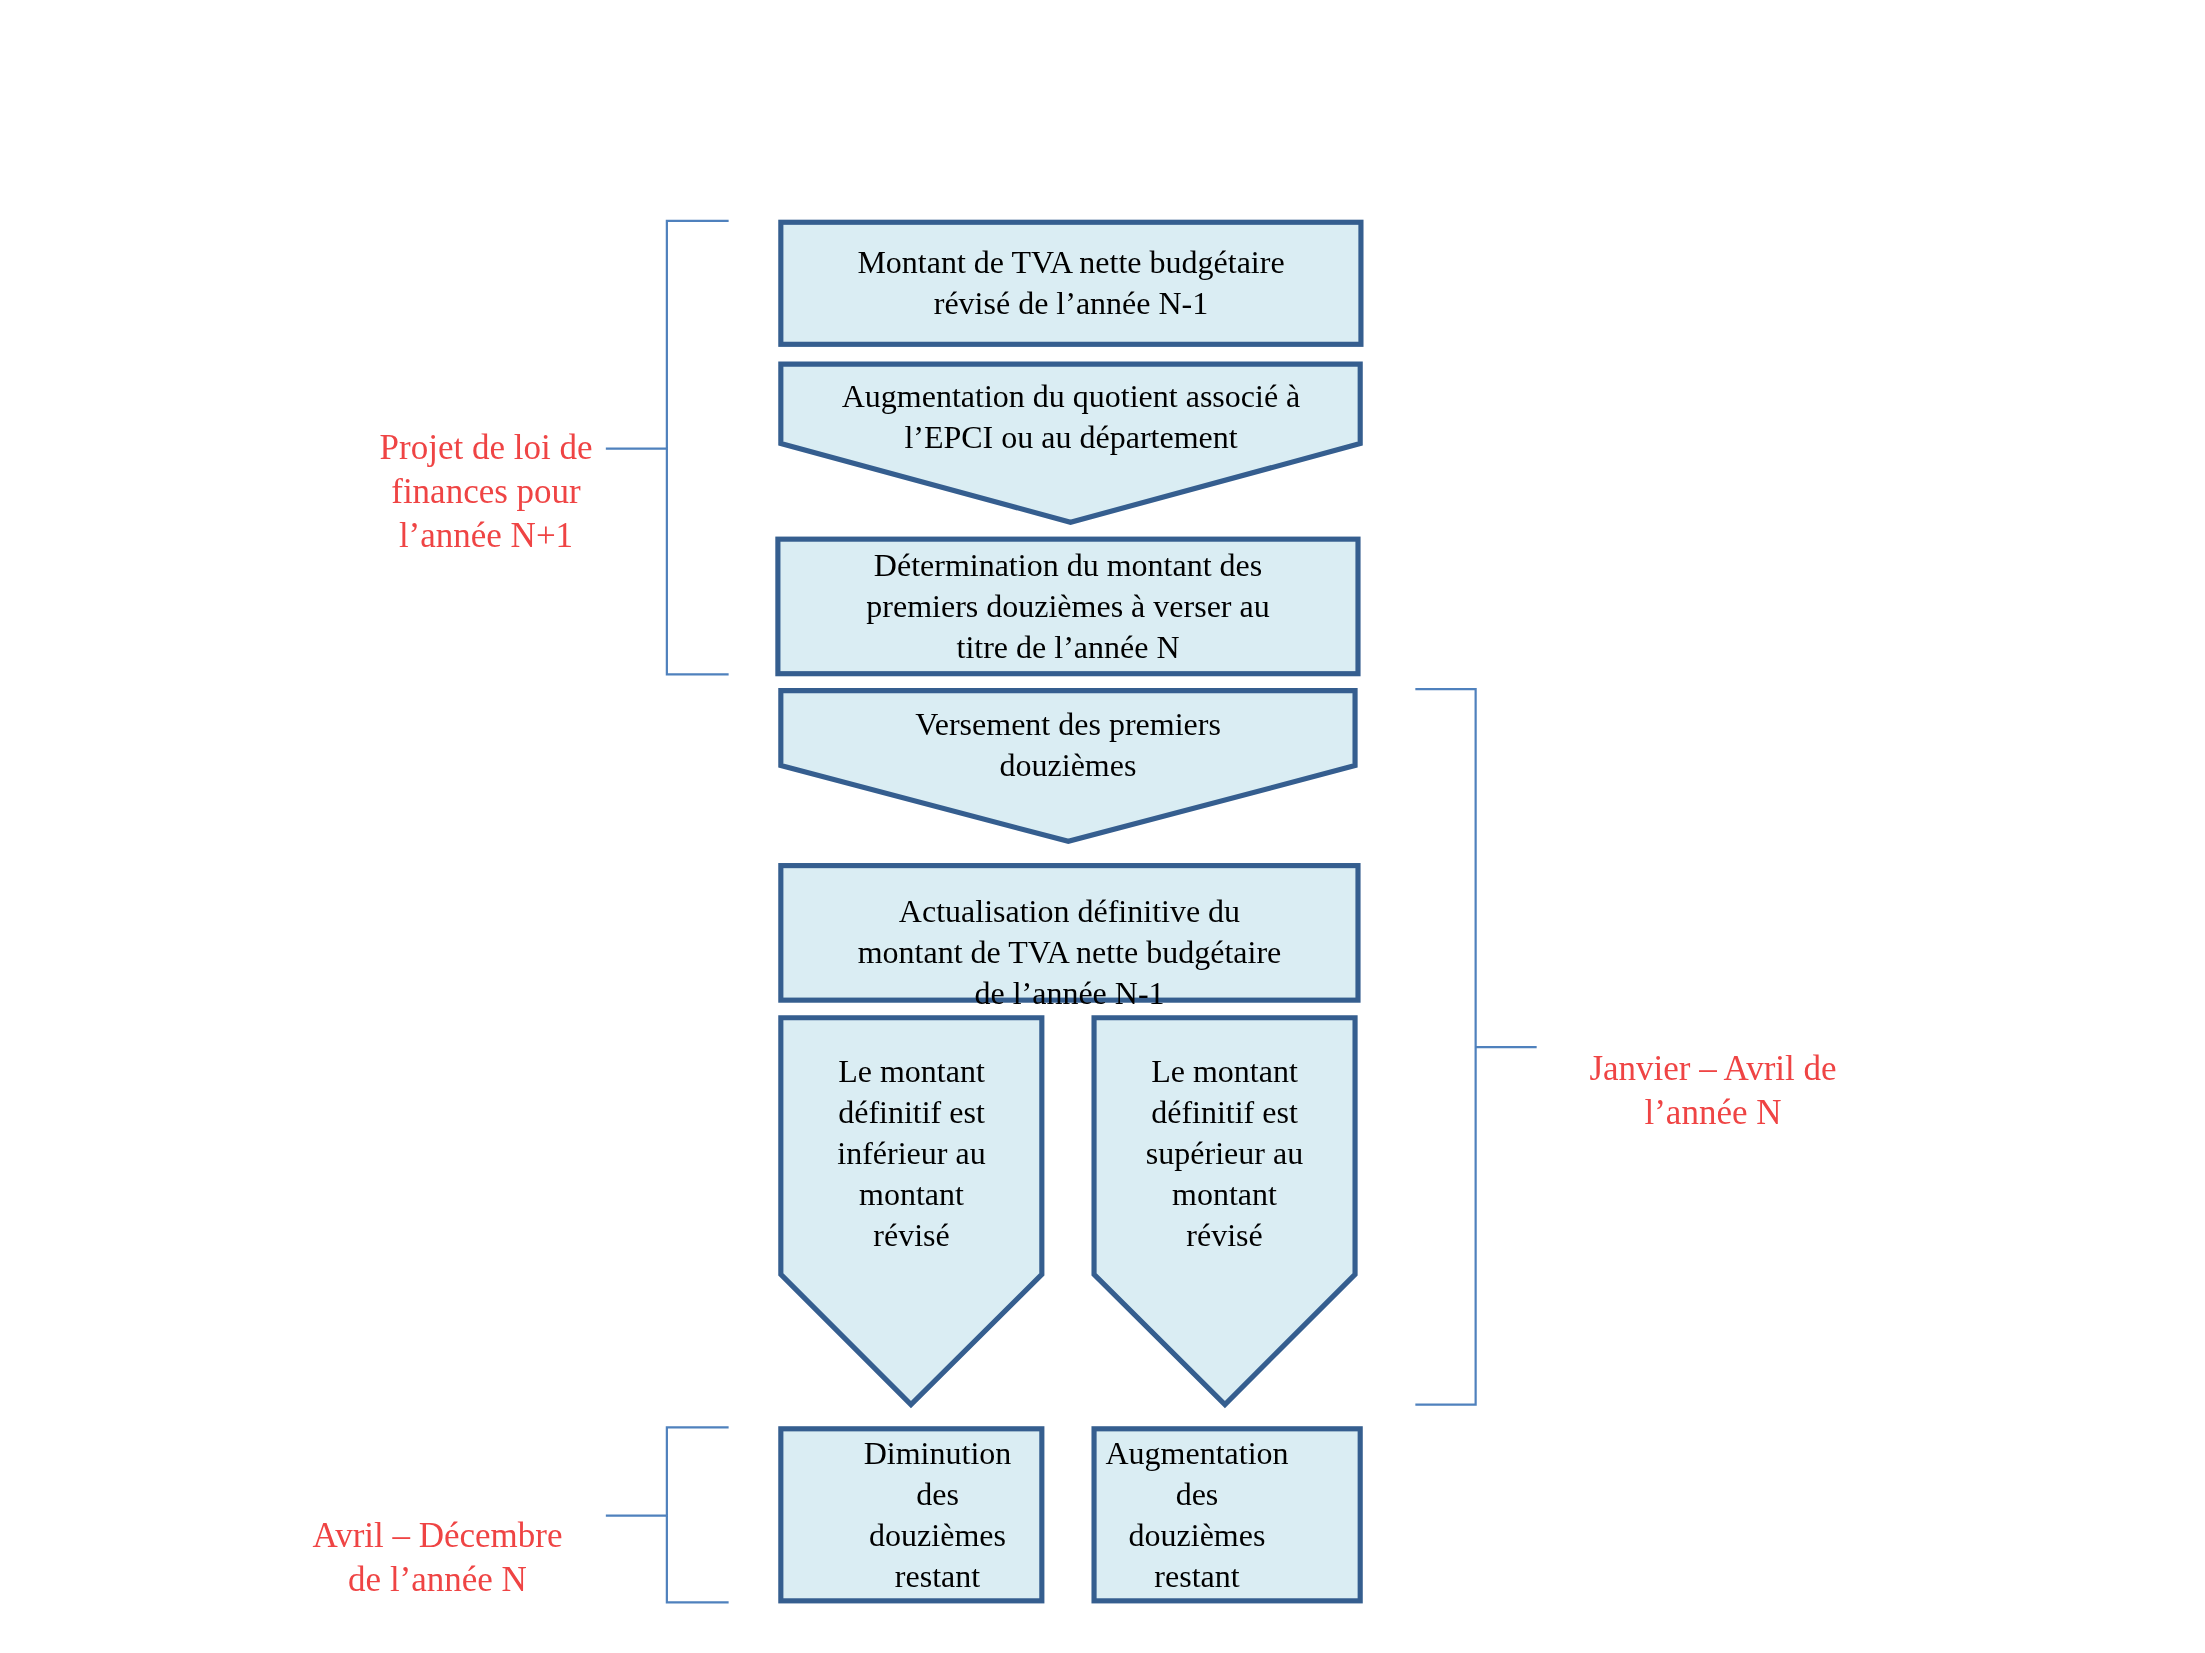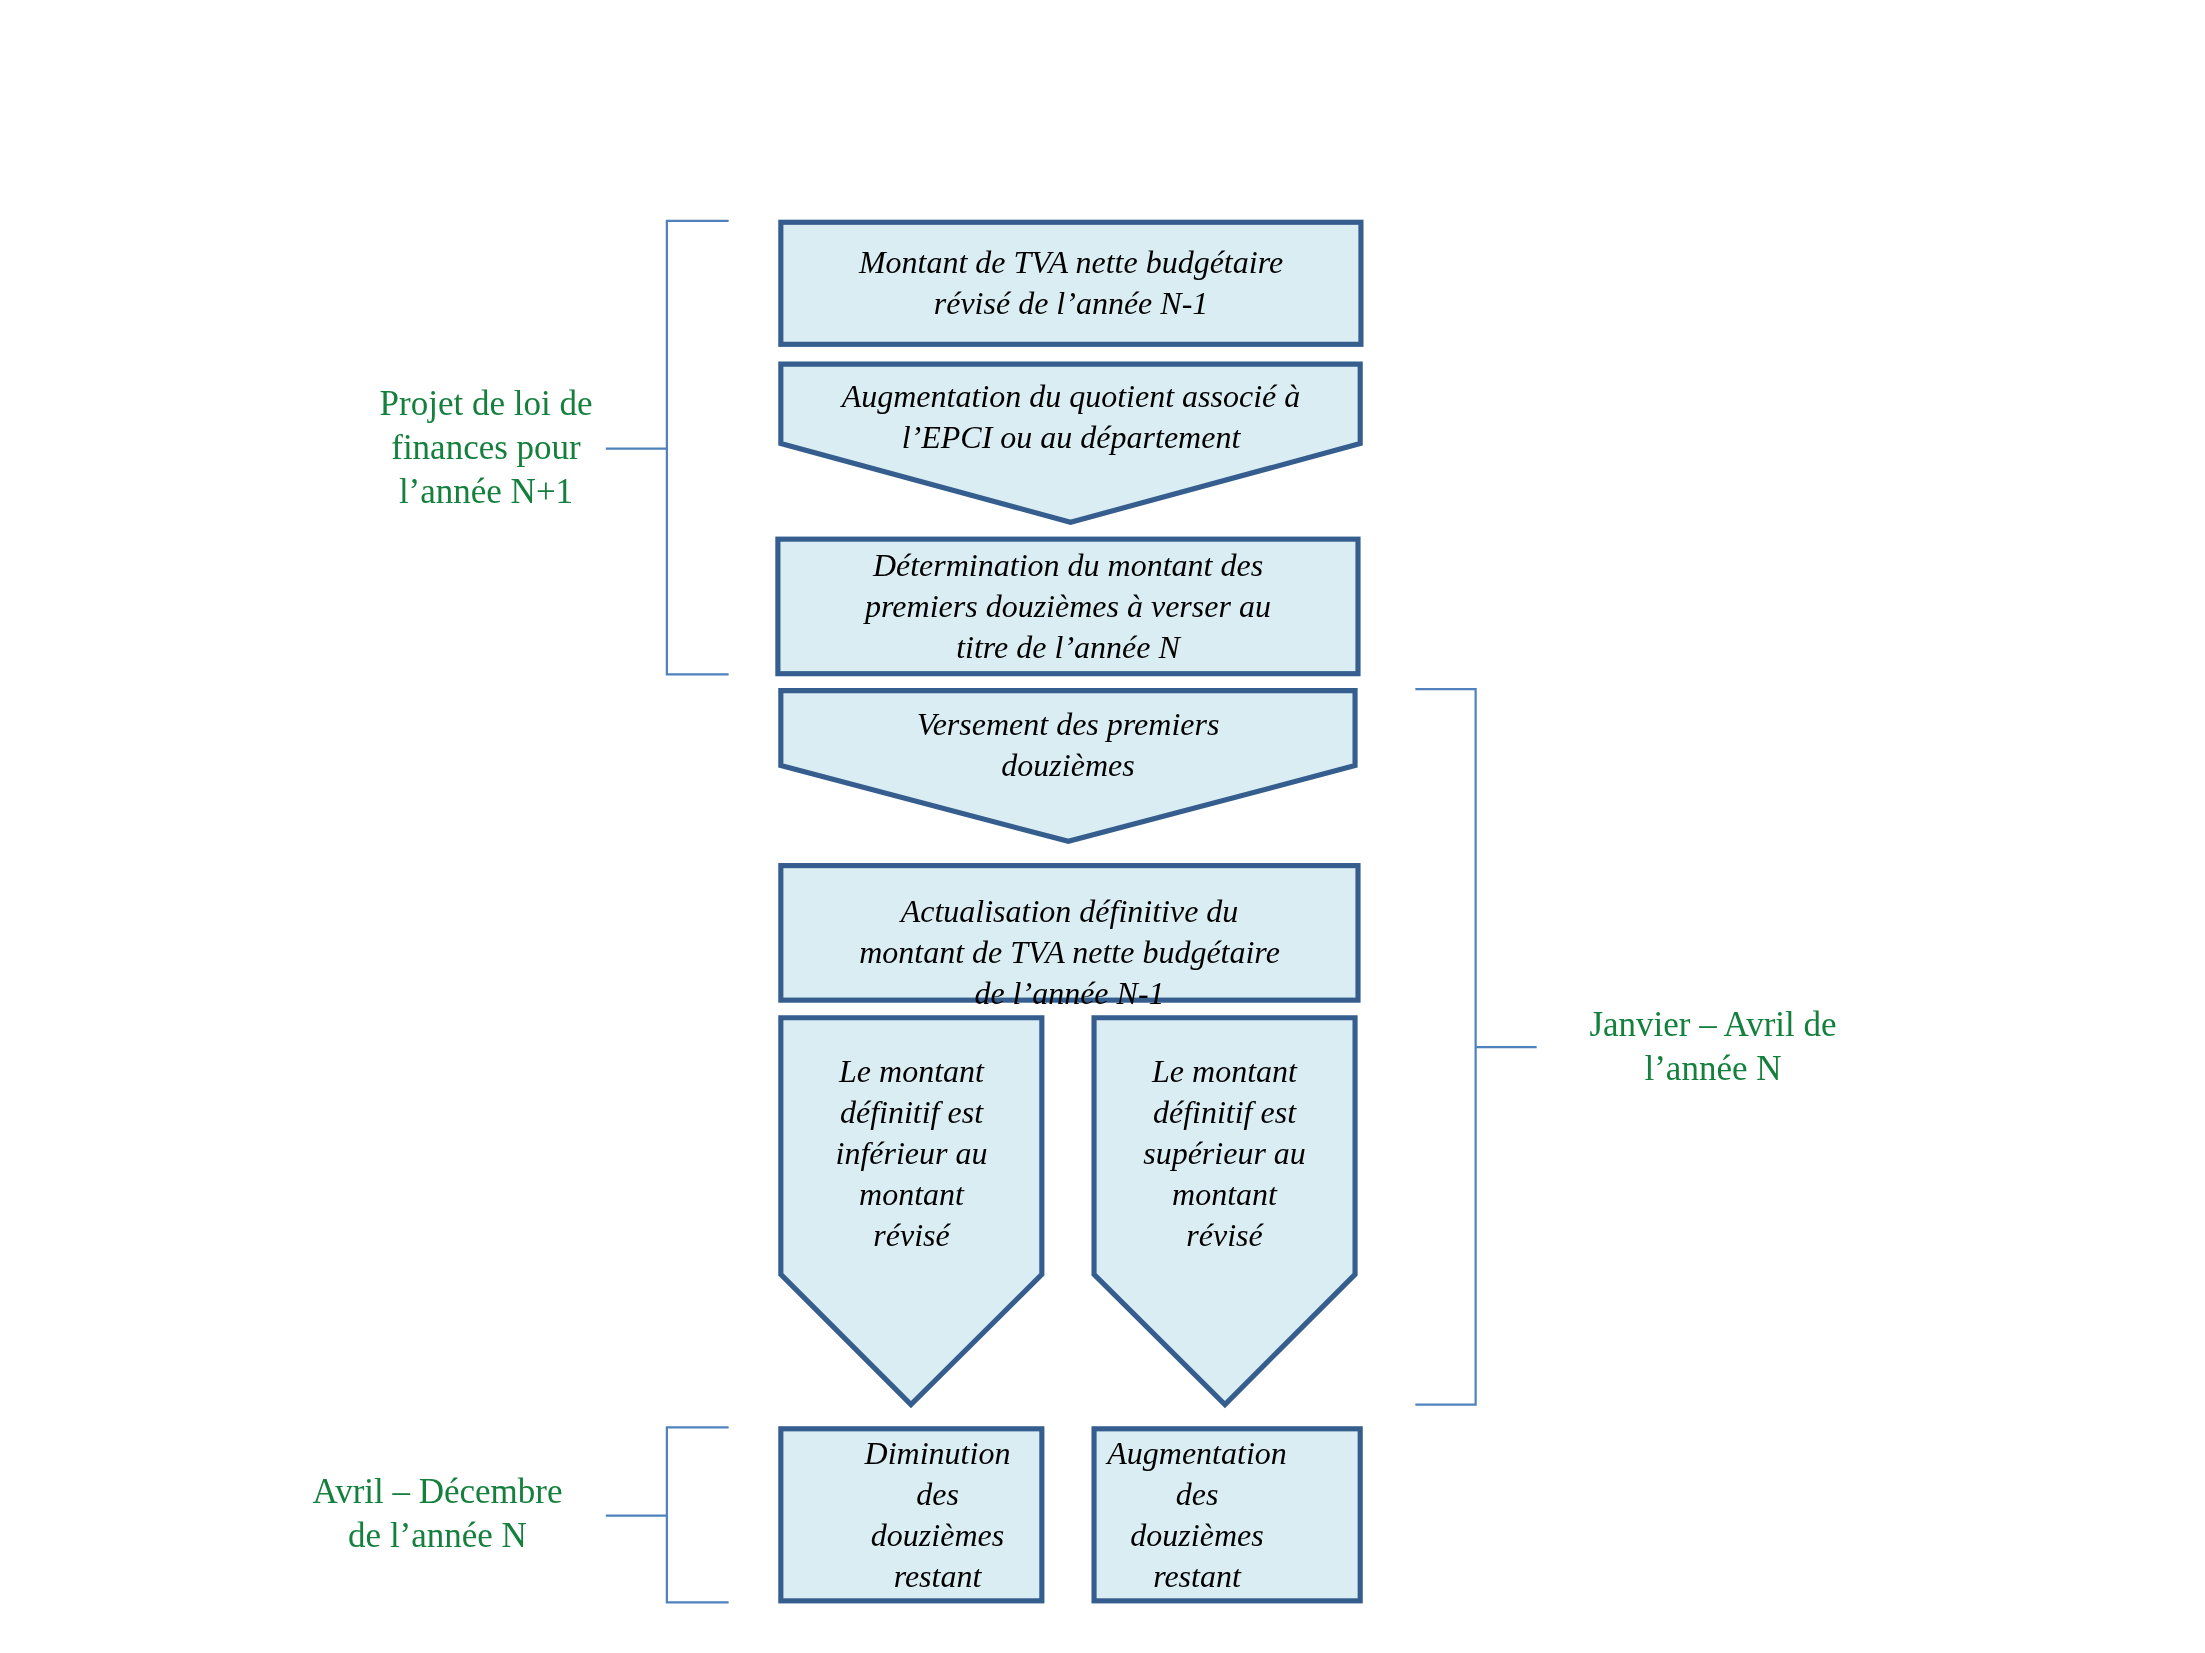--- a/index.html
+++ b/index.html
@@ -9,30 +9,30 @@
   .bracket { fill: none; stroke: #4f81bd; stroke-width: 3; }
   .node-text {
     position: absolute;
     font-family: "Liberation Serif", "DejaVu Serif", serif;
     font-size: 32px;
     line-height: 41px;
     color: #000;
     text-align: center;
     display: flex; align-items: center; justify-content: center;
     white-space: pre-line;
-    font-style: italic;
   }
   .label-text {
     position: absolute;
     font-family: "Liberation Serif", "DejaVu Serif", serif;
     font-size: 35px;
     line-height: 44px;
-    color: #15803d;
+    color: #ef4444;
     text-align: center;
     white-space: pre-line;
+    margin-top: 44px;
   }
 </style>
 </head>
 <body>
 
 <svg id="diagram" viewBox="0 0 2999 2249" xmlns="http://www.w3.org/2000/svg">
 
   <path class="bracket" d="M991,300 H907 V917 H991 M907,610 H824"></path>
   <path class="bracket" d="M1925,937 H2007 V1910 H1925 M2007,1424 H2090"></path>
   <path class="bracket" d="M991,1941 H907 V2179 H991 M907,2061 H824"></path>

